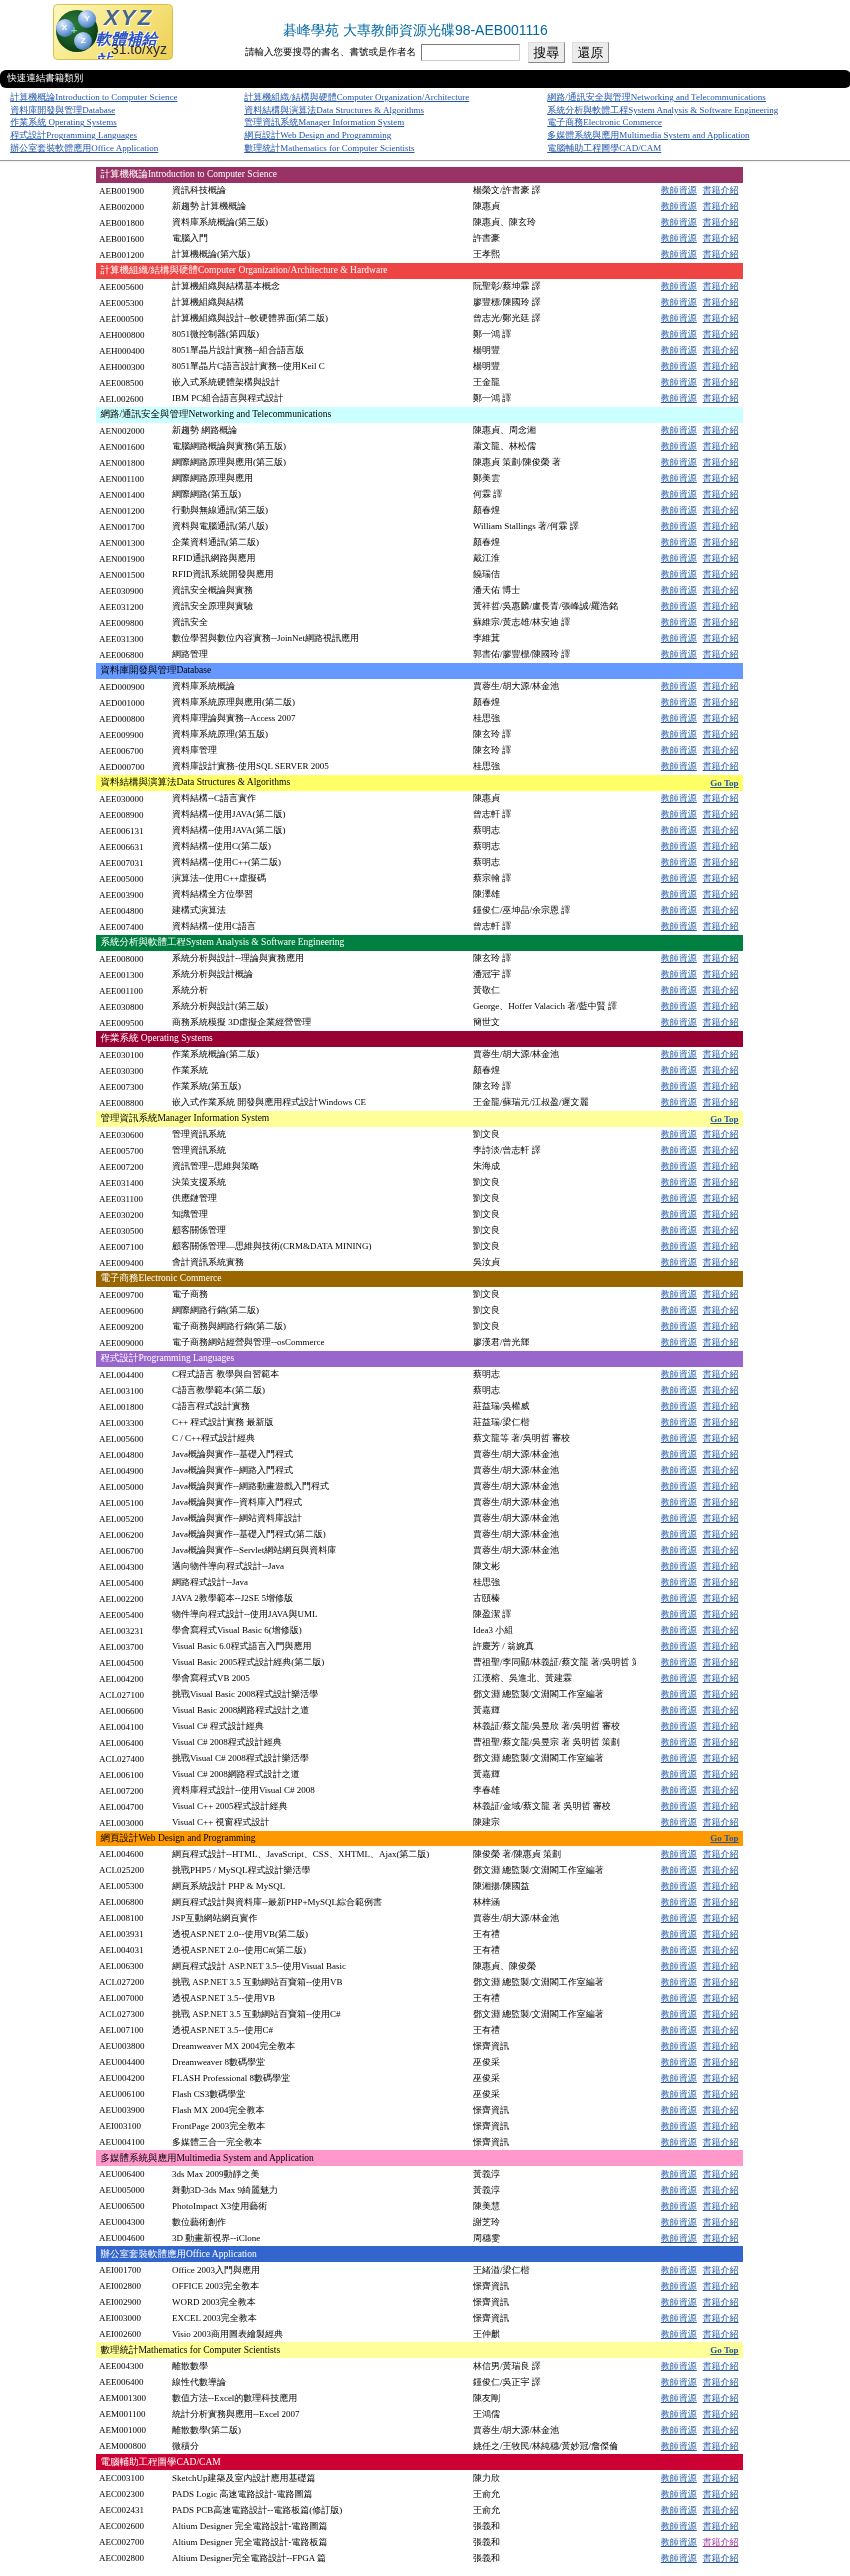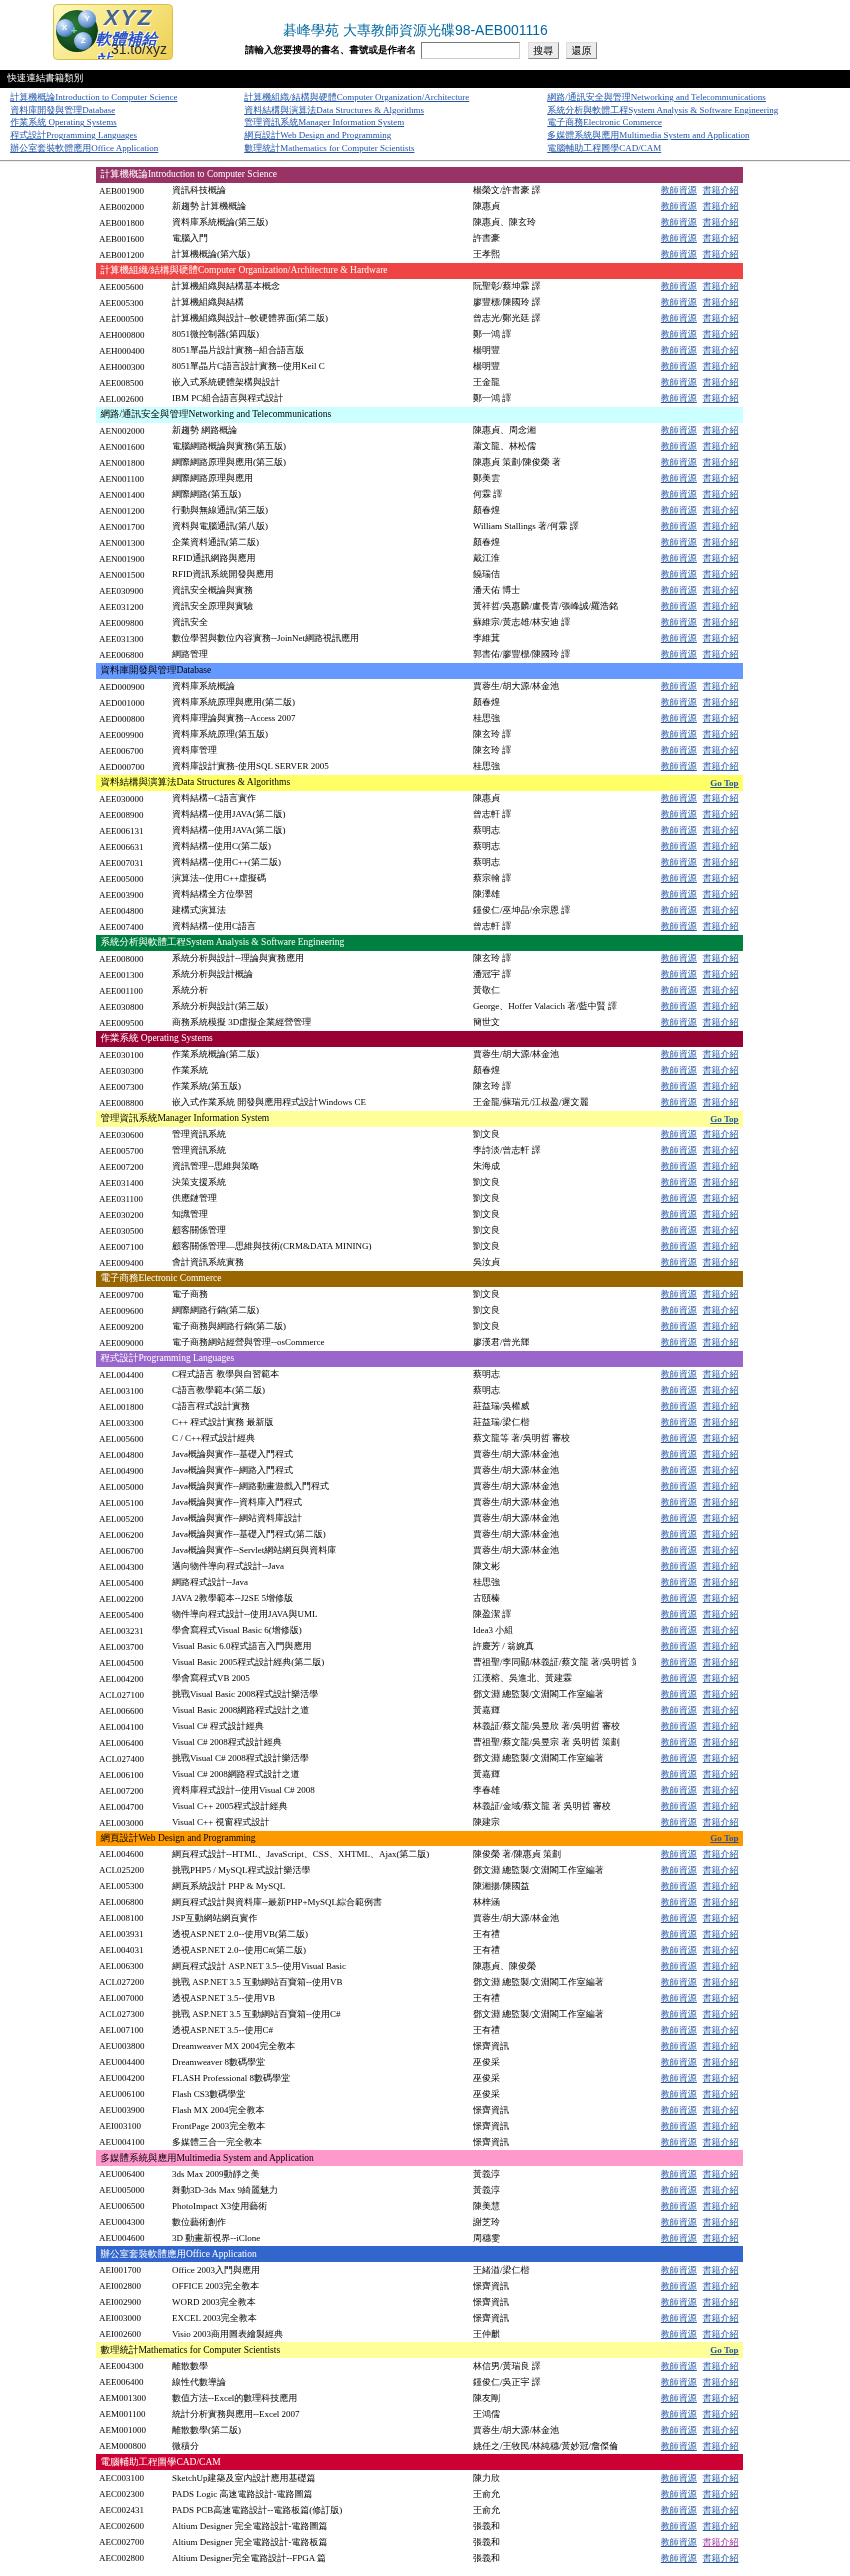--- a/index.html
+++ b/index.html
@@ -24,26 +24,26 @@
   .logo-xyz{position:absolute;left:50px;top:0px;font-family:"Liberation Sans",sans-serif;
             font-weight:bold;font-style:italic;font-size:22px;letter-spacing:2.2px;
             color:#49648c;text-shadow:0.7px 0.7px 0 #fff;}
   .logo-name{position:absolute;left:42px;top:24px;font-weight:bold;font-style:italic;
              font-size:15.3px;color:#2d52c3;text-shadow:0.7px 0.7px 0 #fff,-0.7px -0.7px 0 #fff;}
   .logo-url{position:absolute;right:5.1px;bottom:1.5px;font-family:"Liberation Sans",sans-serif;
             font-size:14px;color:#2b2b2b;}
   .site-title{position:absolute;left:283px;top:22px;font-family:"Liberation Sans","DejaVu Sans",sans-serif;
               font-size:14px;color:#0369a1;white-space:nowrap;}
   .search-row{position:absolute;left:245px;top:42px;font-size:9.5px;white-space:nowrap;}
-  .search-row label{vertical-align:middle;font-weight:bold;}
+  .search-row label{vertical-align:middle;}
   .search-input{width:93px;height:12.4px;border:1.5px inset #ccc;vertical-align:middle;margin-left:2.9px;}
-  .btn{font-size:10px;font-family:inherit;background:#ececec;border:1.5px outset #ddd;
+  .btn{font-size:13px;font-family:inherit;background:#ececec;border:1.5px outset #ddd;
        padding:0.7px 4.4px;margin-left:5.1px;vertical-align:middle;text-align:center;}
   
-  .quick-bar{background:#000;color:#fff;font-size:9.5px;padding:2.2px 7.3px 2.9px 7.3px;}
+  .quick-bar{background:#000;color:#fff;font-size:9.5px;padding:2.2px 7.3px 2.9px 7.3px;border-radius:6px;}
   .quick-links{display:grid;grid-template-columns:234px 303px auto;padding:2.9px 0 3.6px 10.2px;}
   .quick-links a{display:block;color:#2255aa;text-decoration:underline;
                  font-size:9px;line-height:12.7px;white-space:nowrap;}
   hr.sep{border:0;border-top:0.7px solid #9a9a9a;border-bottom:0.7px solid #efefef;margin:2.2px 0 4.4px 0;}
   
   .booktable{width:647px;margin-left:96px;}
   .sec-header{display:flex;justify-content:space-between;align-items:center;
               height:12.4px;padding:1.8px 4.4px;font-size:9.5px;white-space:nowrap;}
   .sec-header a{font-size:9px;color:#2158a8;text-decoration:underline;font-weight:bold;}
   .brow{display:flex;align-items:center;height:16px;font-size:9px;white-space:nowrap;}

